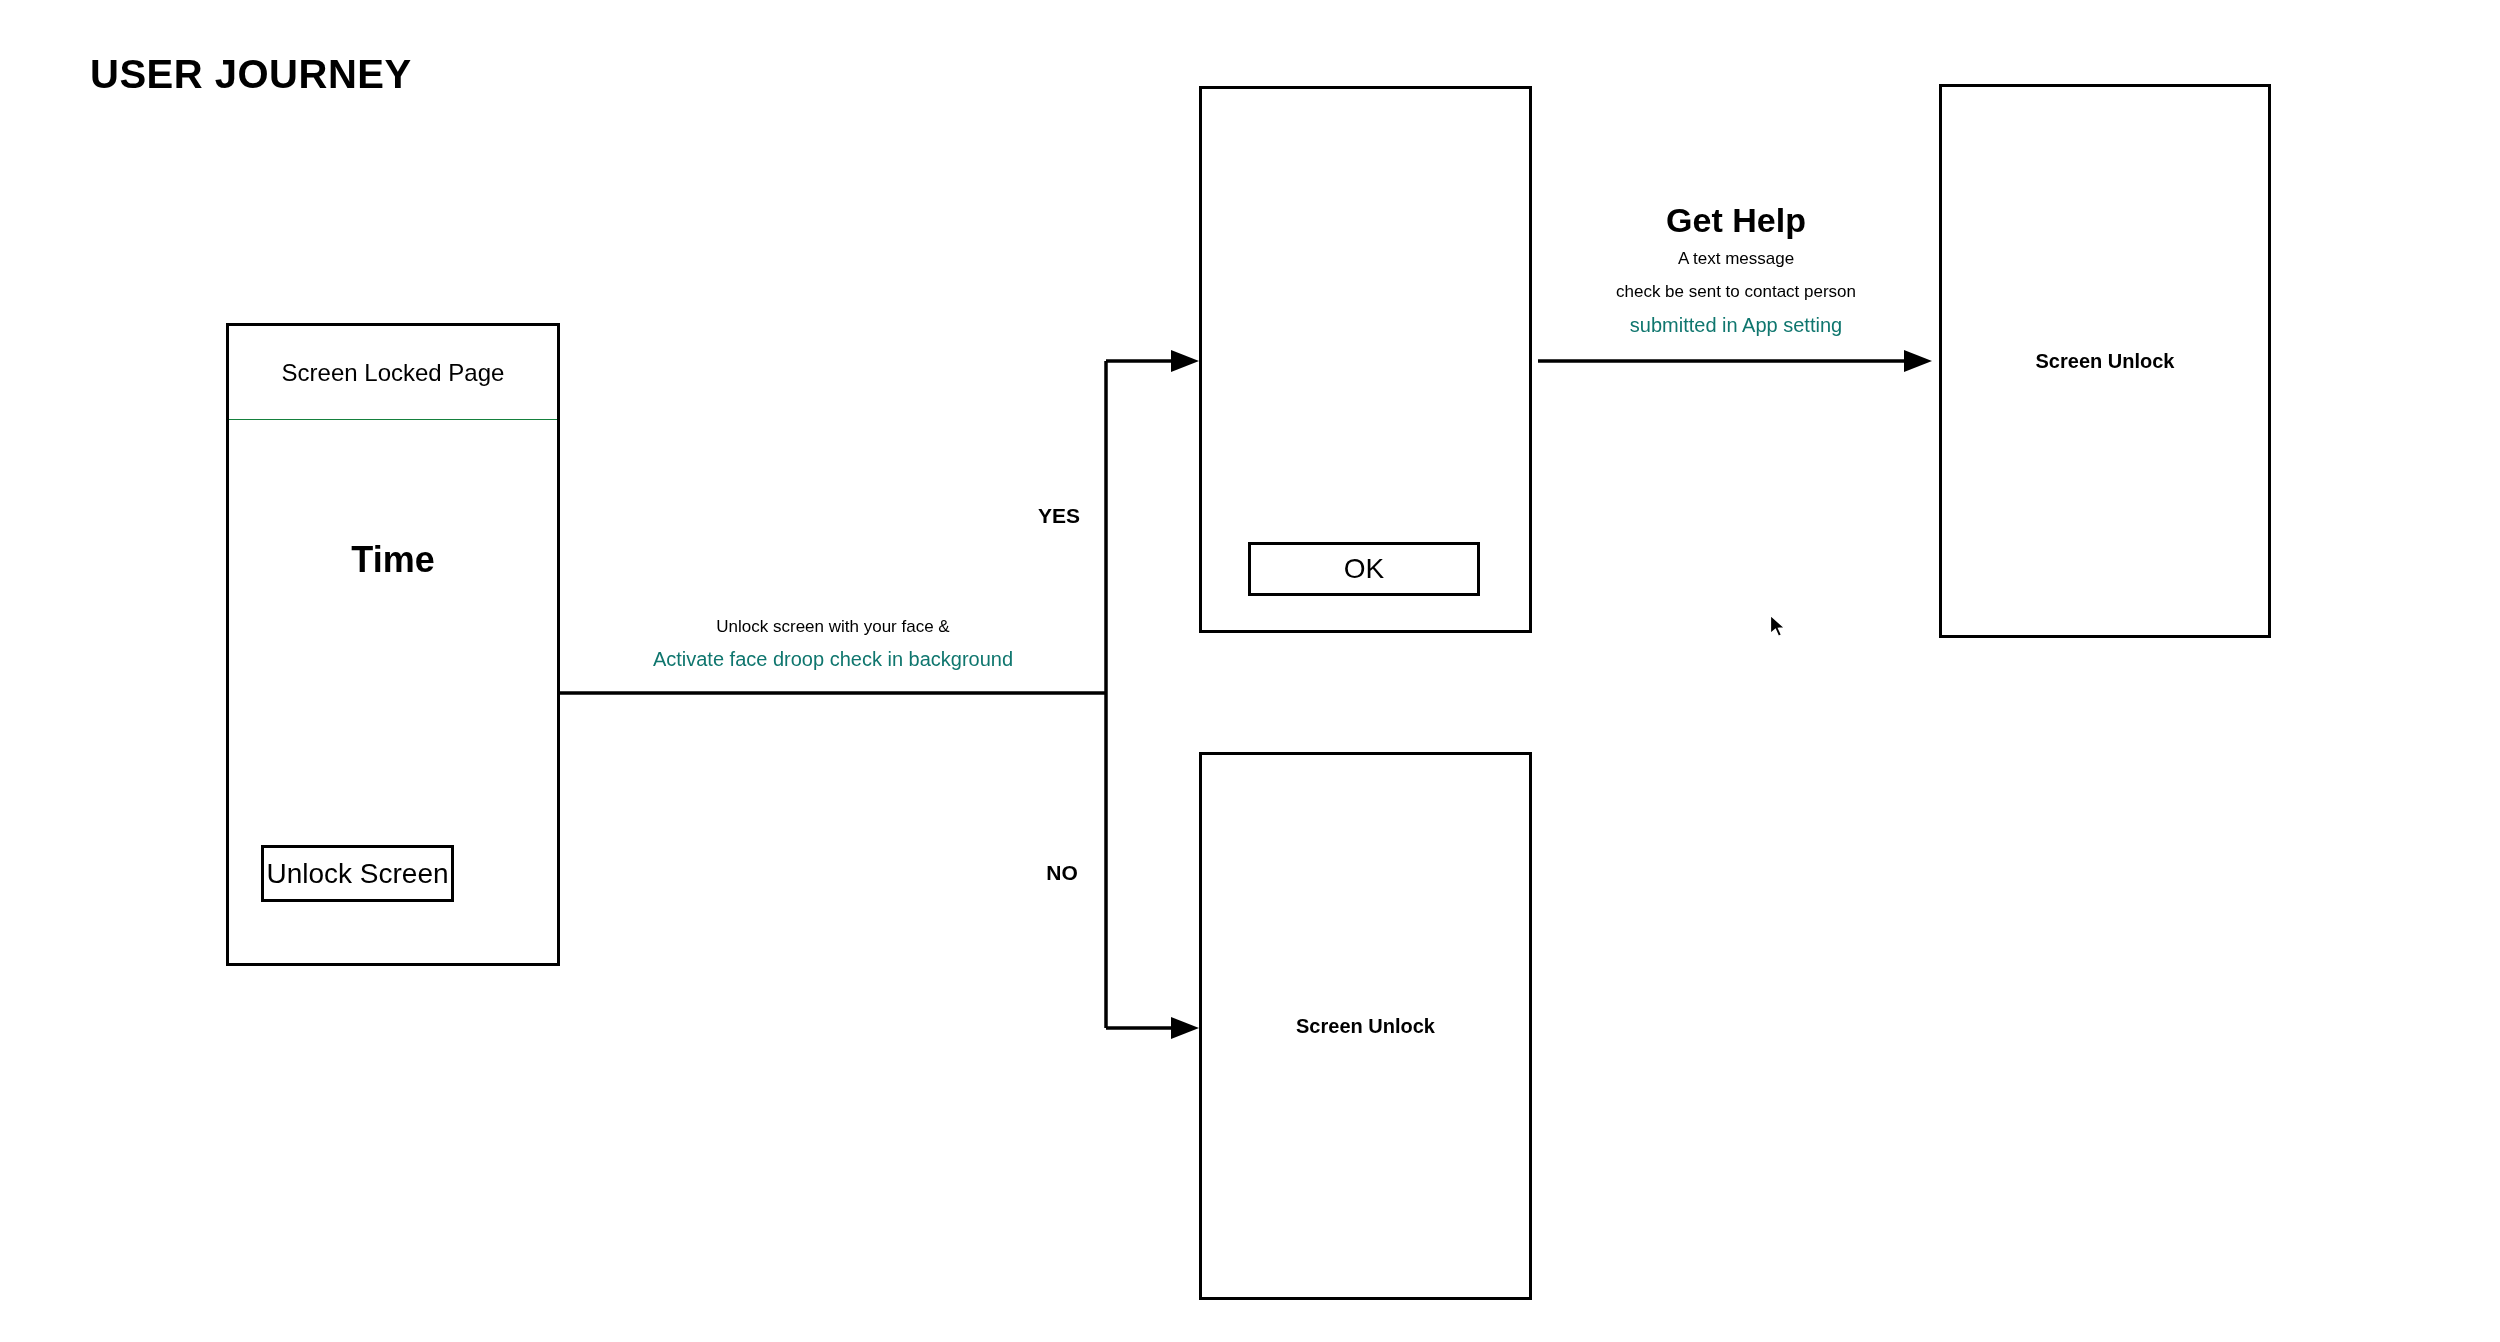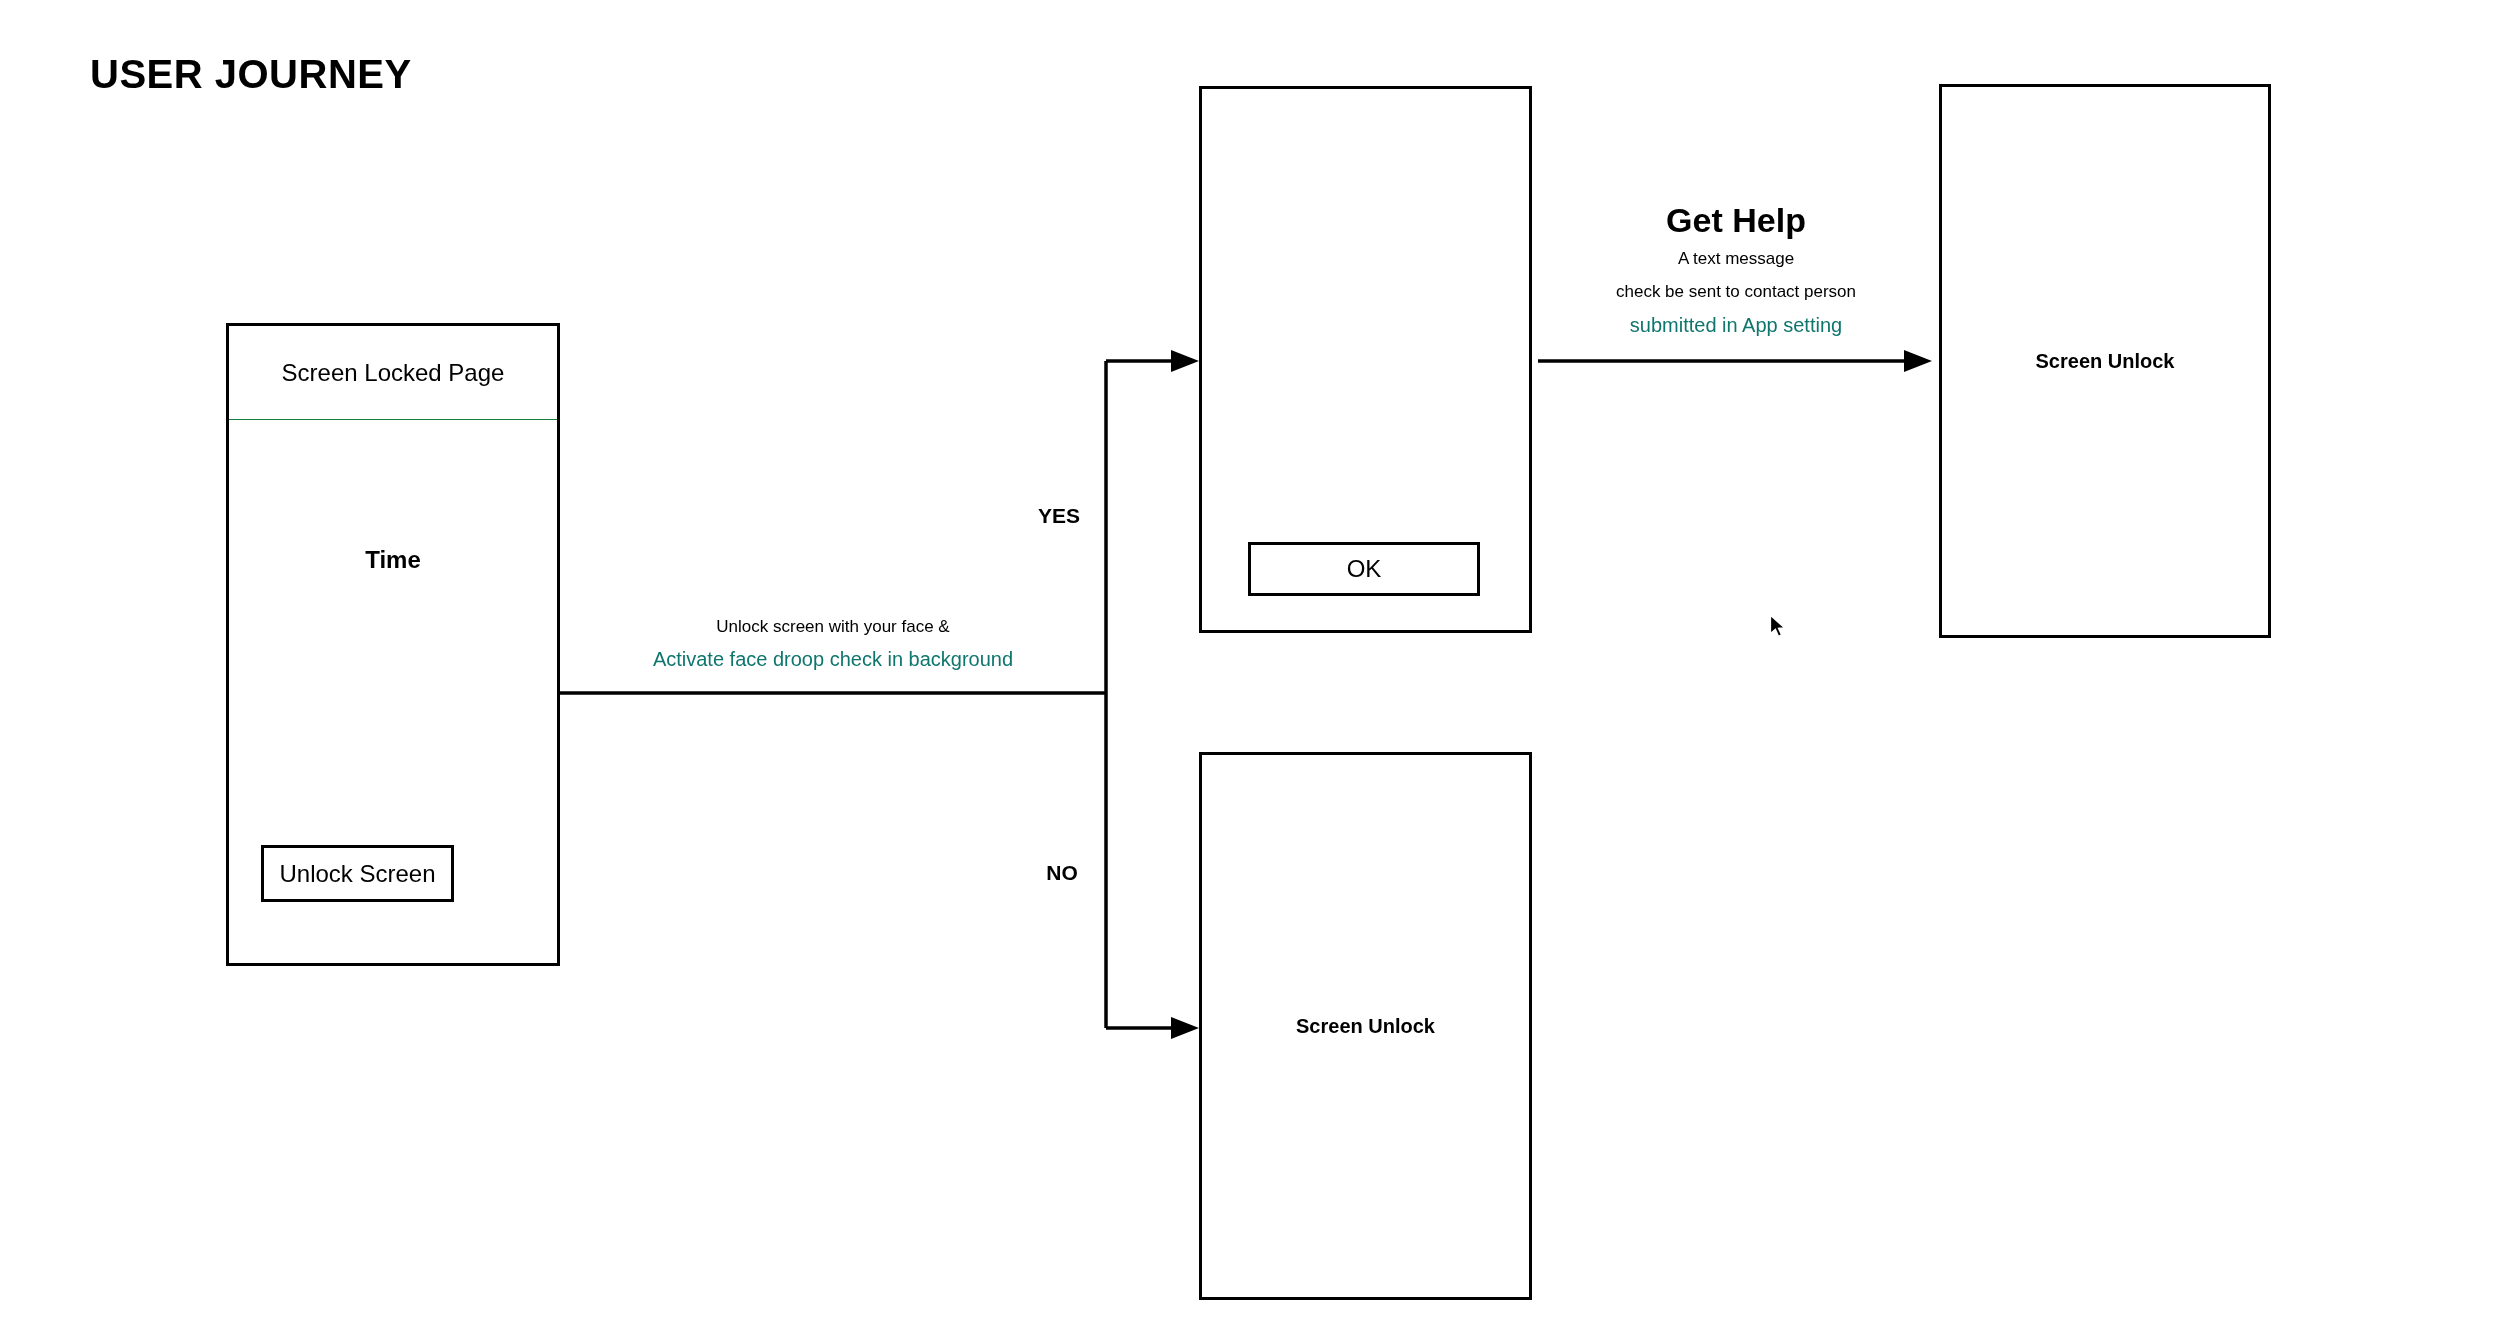--- a/index.html
+++ b/index.html
@@ -36,21 +36,21 @@
 
   .locked-header {
     position: absolute; left: 0; top: 0; right: 0; height: 93px;
     border-bottom: 1px solid #15803d;
     display: flex; align-items: center; justify-content: center;
     font-size: 24px;
   }
   .time-label {
     position: absolute; left: 50%; top: 234px;
     transform: translate(-50%, -50%);
-    font-size: 24px; font-weight: 700;
+    font-size: 36px; font-weight: 700;
   }
   .stroke-title {
     position: absolute; left: 50%; top: 272px;
     transform: translate(-50%, -50%);
     font-size: 36px; font-weight: 700;
   }
   .screen-unlock-label {
     position: absolute; left: 50%;
     transform: translate(-50%, -50%);
     font-size: 20px;
@@ -58,21 +58,21 @@
   }
   .frame-no .screen-unlock-label    { top: 271px; }
   .frame-right .screen-unlock-label { top: 274px; }
 
   .wire-button {
     position: absolute;
     border: 3px solid #000;
     box-sizing: border-box;
     background: #fff;
     display: flex; align-items: center; justify-content: center;
-    font-size: 24px;
+    font-size: 28px;
     cursor: pointer;
   }
   .btn-unlock { left: 32px; top: 519px; width: 193px; height: 57px; }
   .btn-ok     { left: 46px; top: 453px; width: 232px; height: 54px; }
 
   
   .caption-black { font-size: 17px; color: #000; }
   .caption-blue  { font-size: 20px; color: #0f766e; }
   .branch-label  { font-size: 21px; font-weight: 700; }
   .gethelp-title { font-size: 34px; font-weight: 700; }

